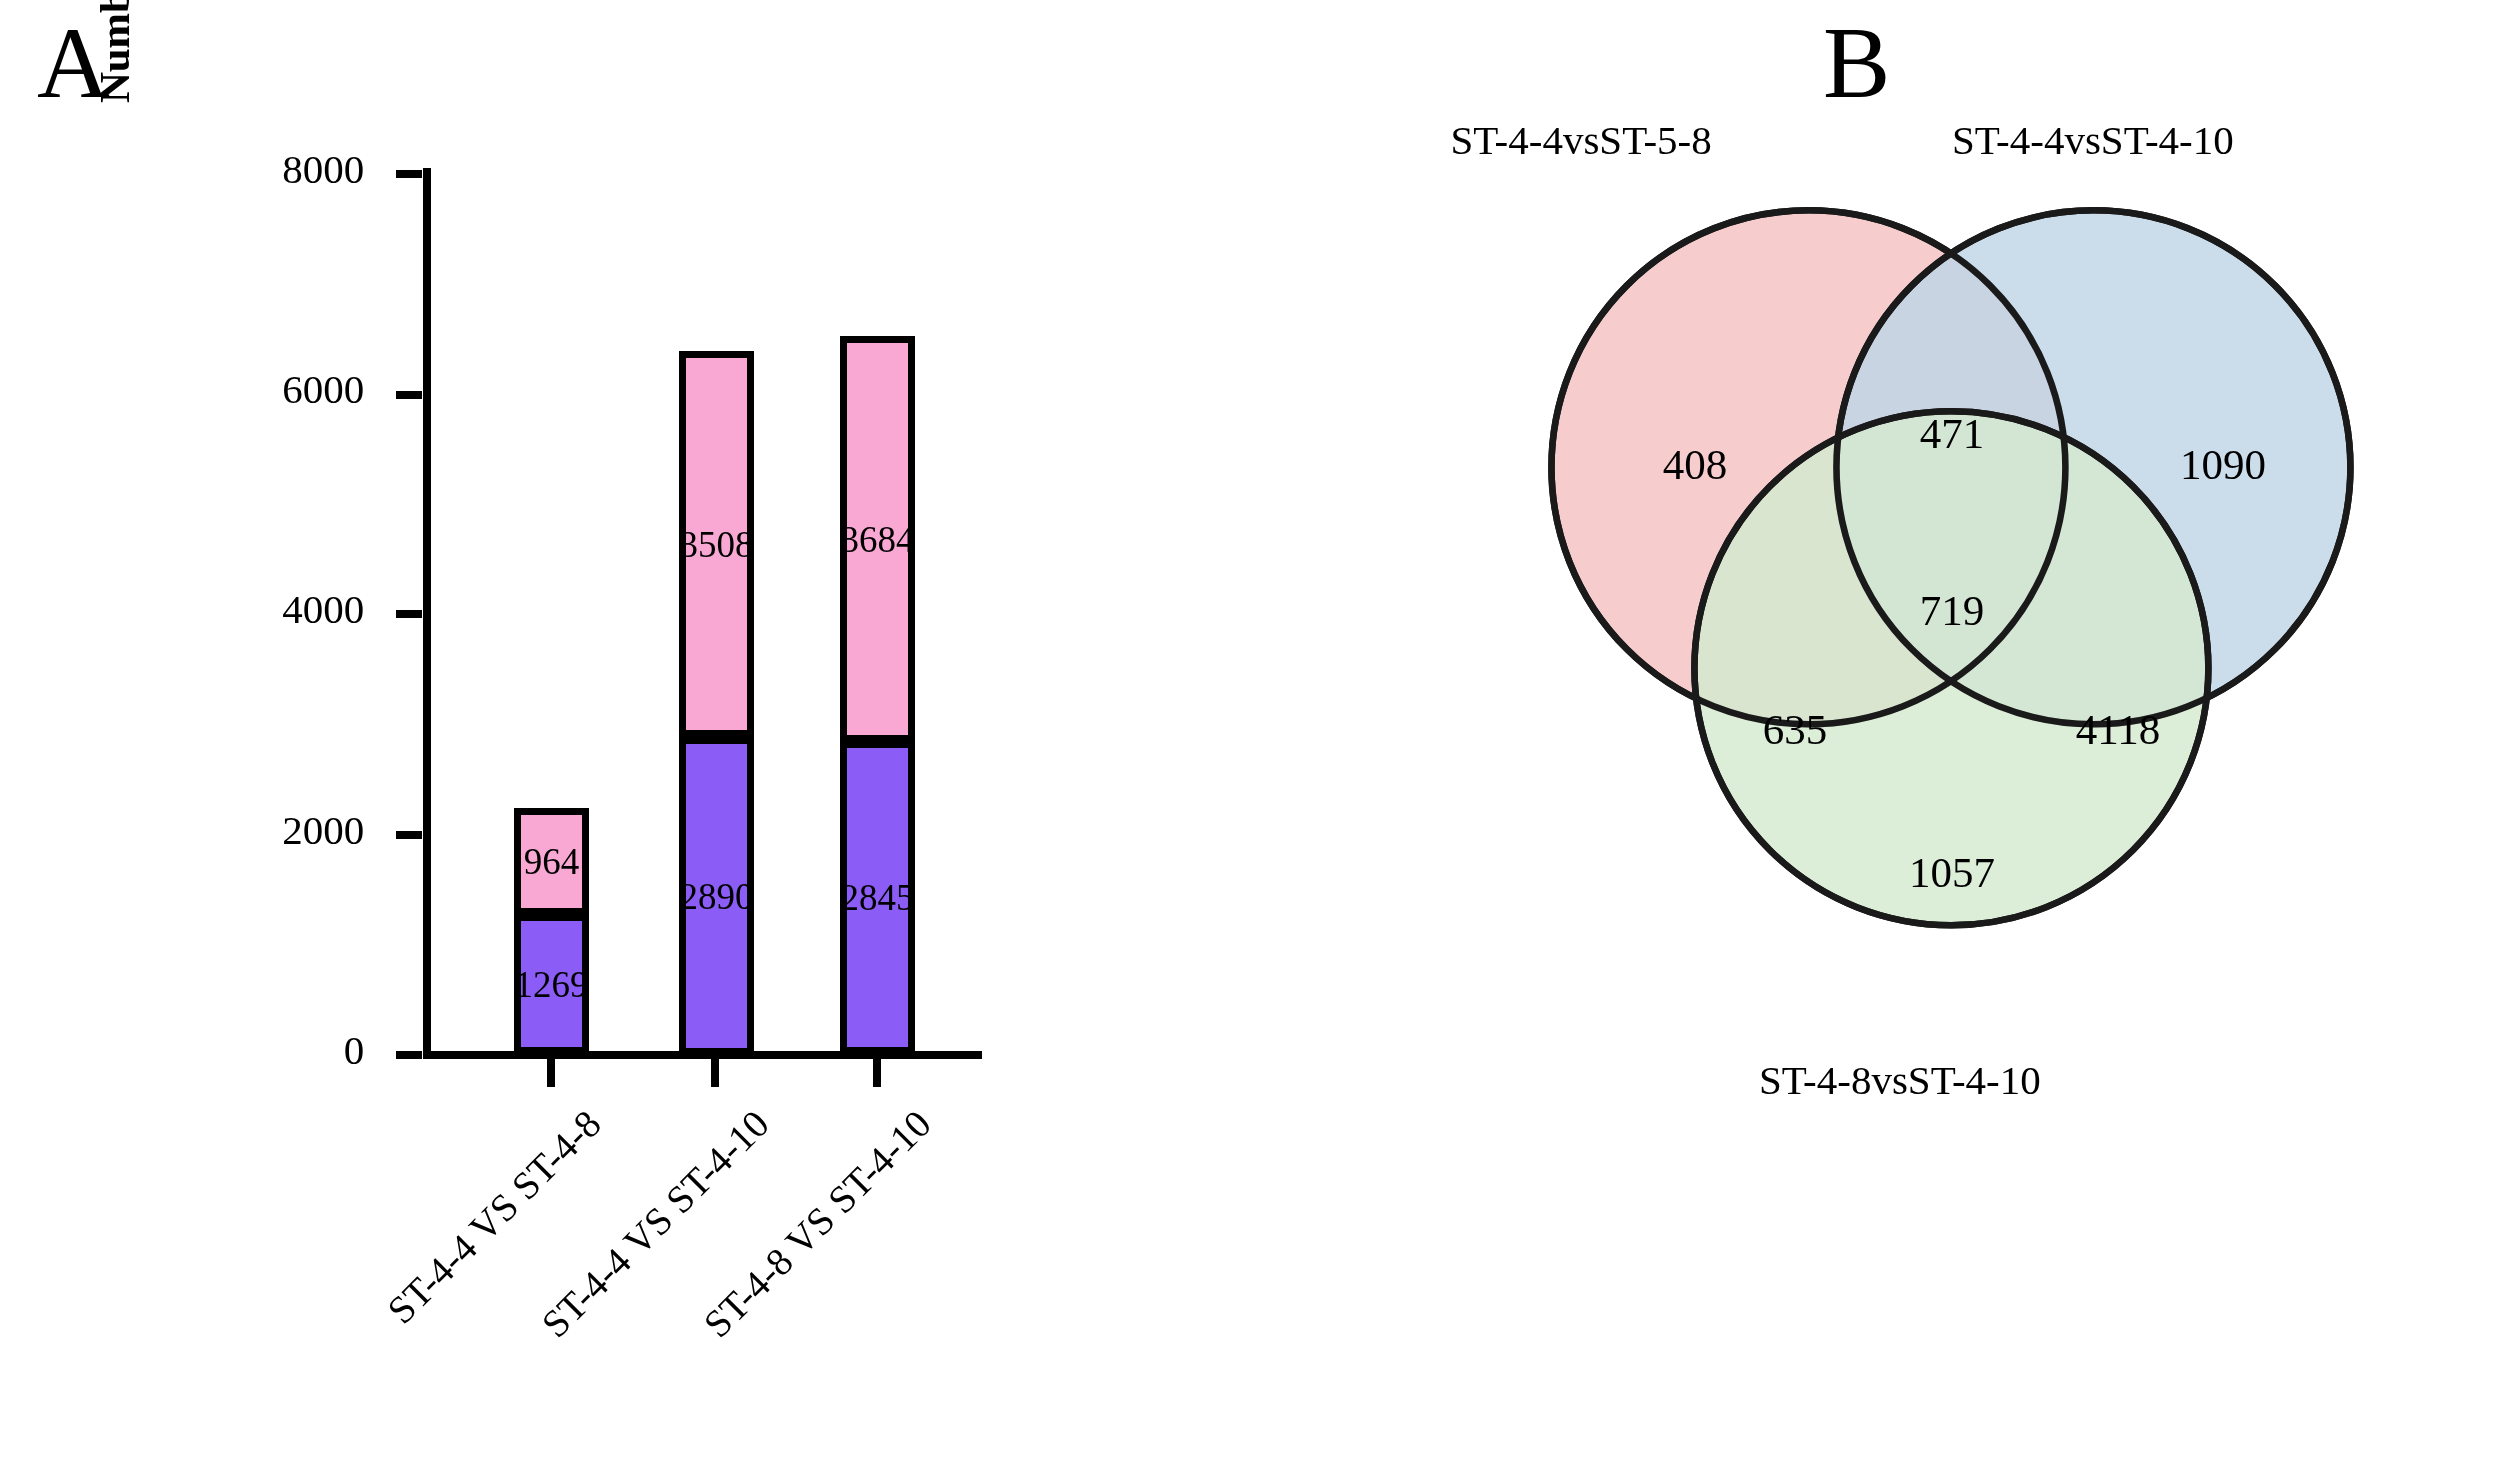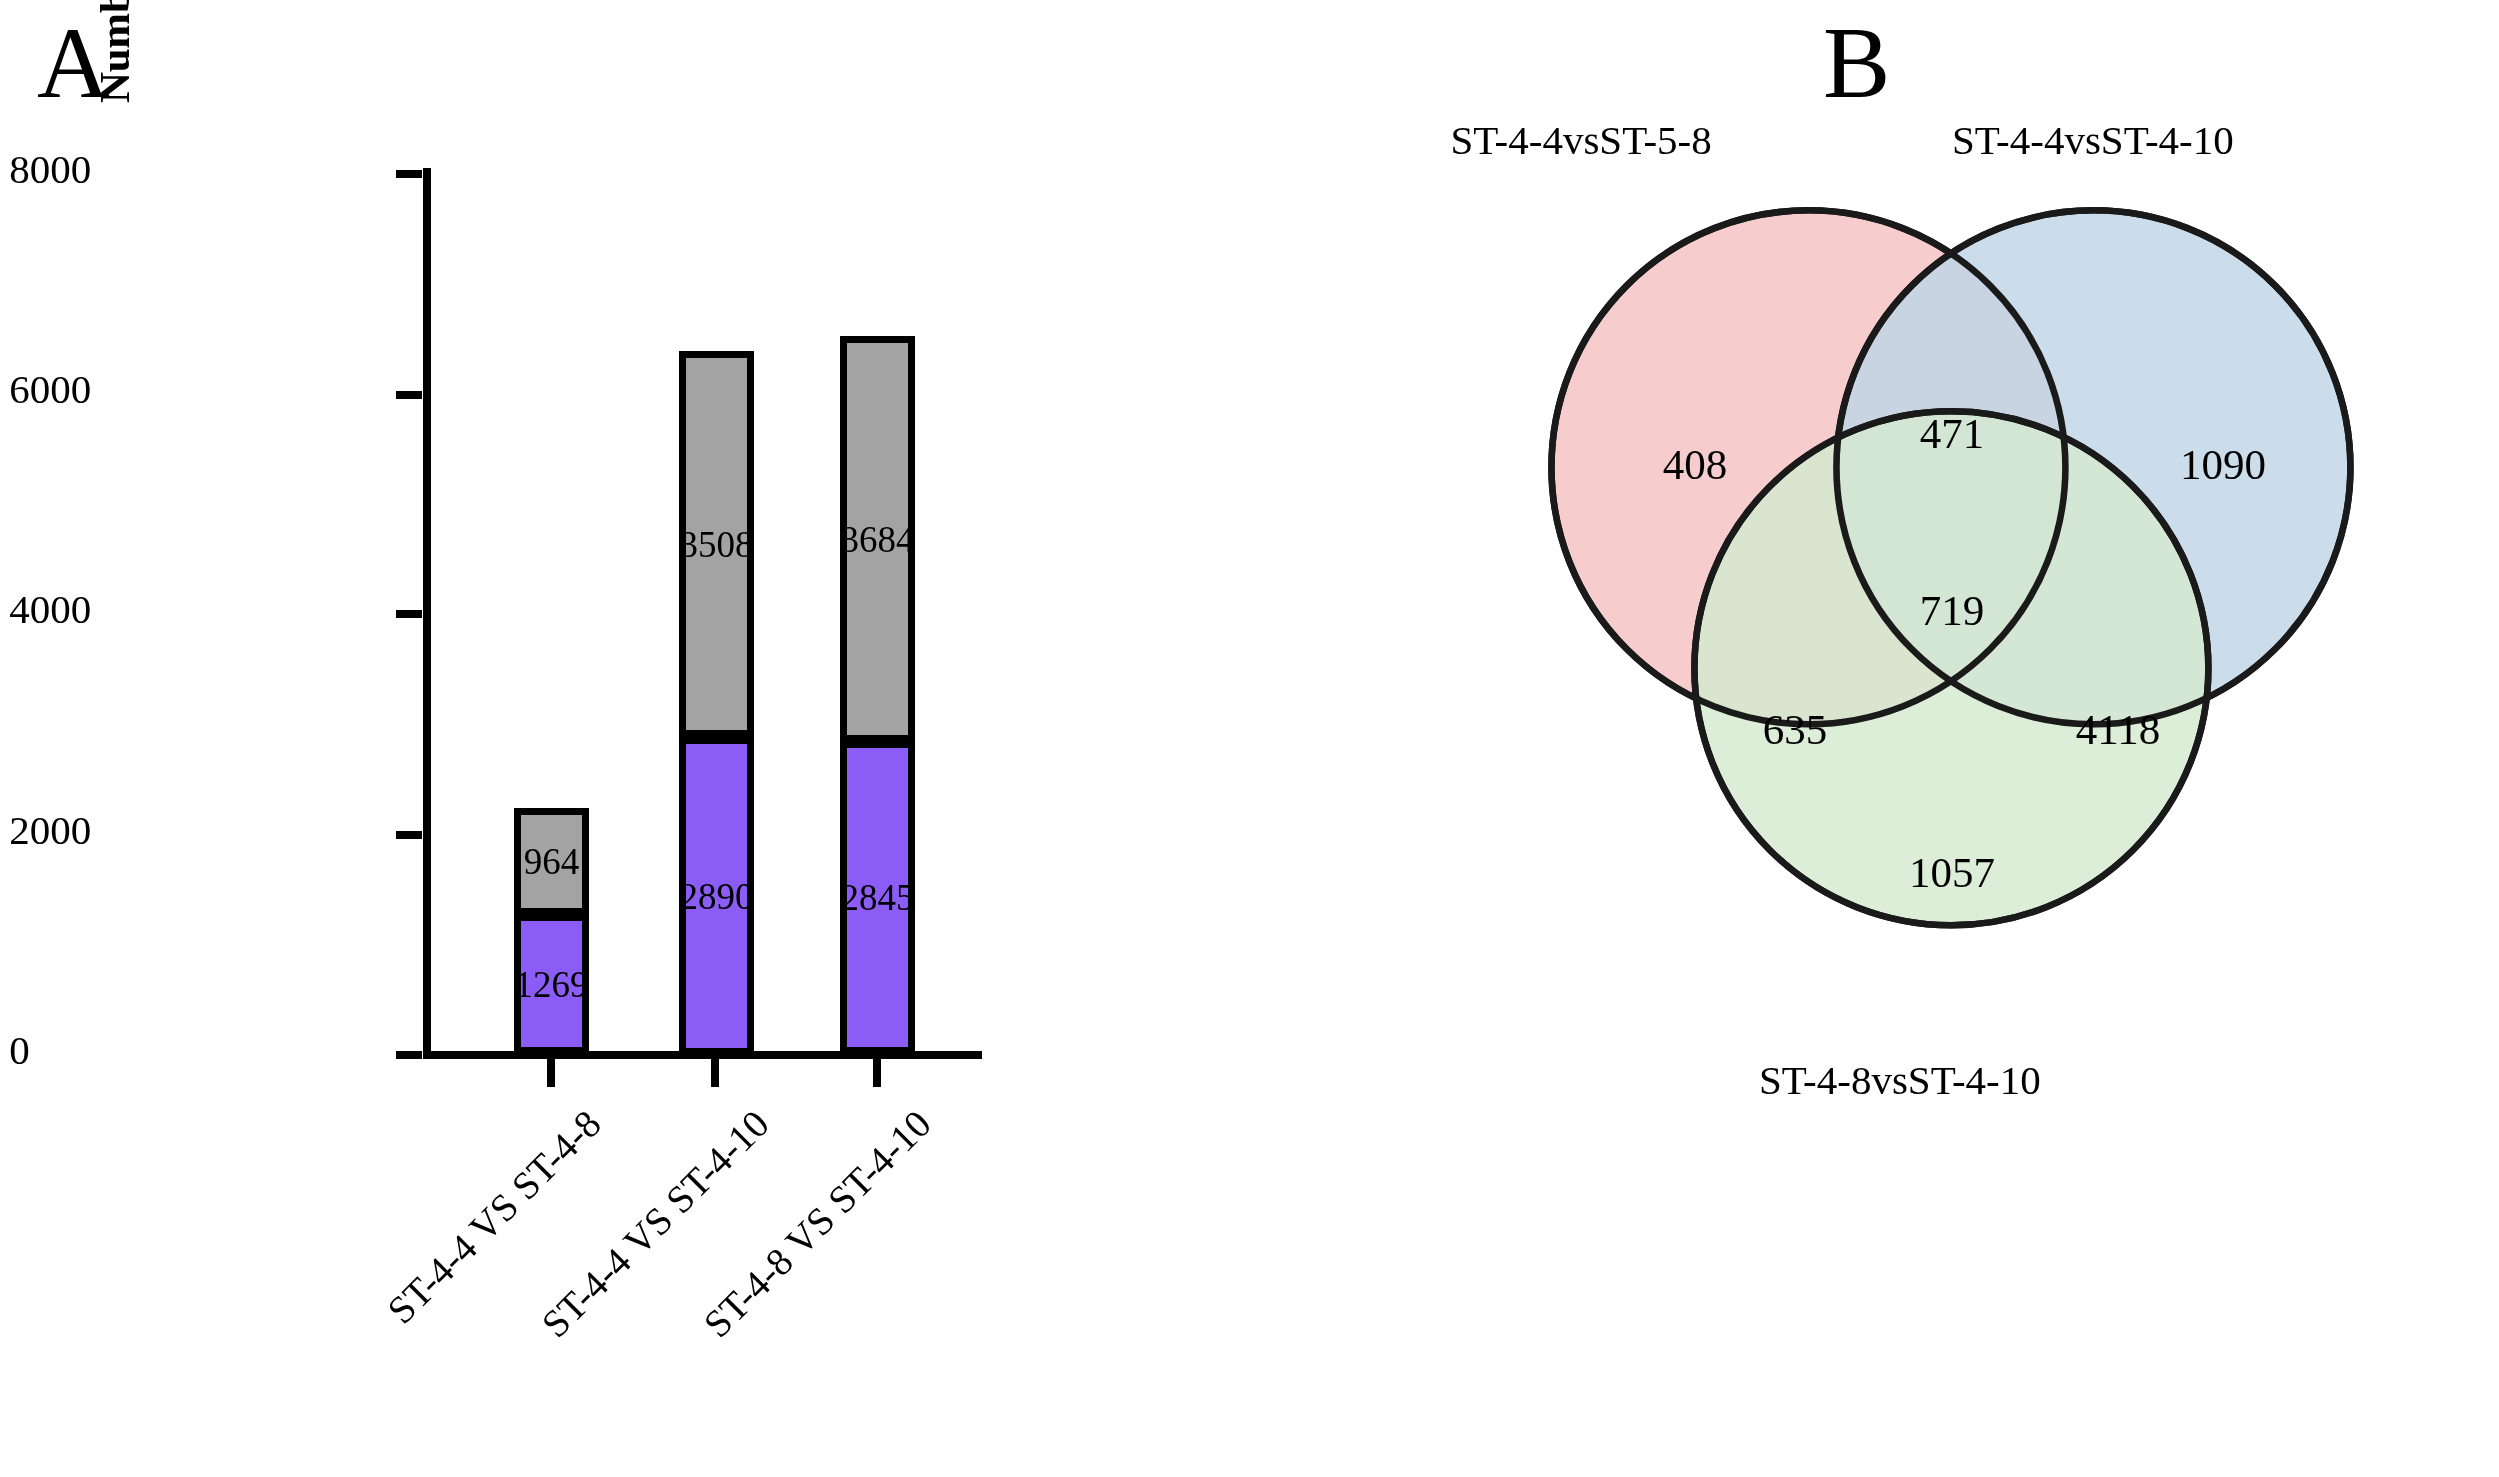--- a/index.html
+++ b/index.html
@@ -18,29 +18,29 @@
     font-size:43px;font-weight:bold;letter-spacing:-0.3px;
     font-family:"Liberation Serif","DejaVu Serif",serif;
     white-space:nowrap;text-align:center;}
 
   
   .axis-v{position:absolute;left:423px;top:168px;width:8.4px;height:890px;background:#000;}
   .axis-h{position:absolute;left:423px;top:1051px;width:559px;height:8.4px;background:#000;}
 
   .ytick{position:absolute;width:26px;height:7.5px;background:#000;left:396px;}
   .ytick-label{position:absolute;right:0;font-size:41px;line-height:1;
-    text-align:left;white-space:nowrap;font-family:"Liberation Serif","DejaVu Serif",serif;}
+    text-align:right;white-space:nowrap;font-family:"Liberation Serif","DejaVu Serif",serif;}
 
   .xtick{position:absolute;width:7.5px;height:28px;background:#000;top:1059px;}
 
   .bar-group{position:absolute;}
   .seg{position:absolute;box-sizing:border-box;border:7.5px solid #000;
        display:flex;align-items:center;justify-content:center;
        font-size:37px;line-height:1;font-family:"Liberation Serif","DejaVu Serif",serif;}
-  .seg.up{background:#a3a3a3;}
+  .seg.up{background:#f9a8d4;}
   .seg.down{background:#8b5cf6;}
 
   .xlab{position:absolute;font-size:39px;line-height:1;white-space:nowrap;
     transform:rotate(-45deg);transform-origin:right top;text-align:right;
     font-family:"Liberation Serif","DejaVu Serif",serif;}
 
   .legend{position:absolute;left:1098px;top:299px;}
   .legend-row{display:flex;align-items:center;margin-bottom:52px;}
   .legend-swatch{width:77px;height:41px;box-sizing:border-box;border:8.4px solid #000;}
   .legend-swatch.up{background:#8FB9E3;}

